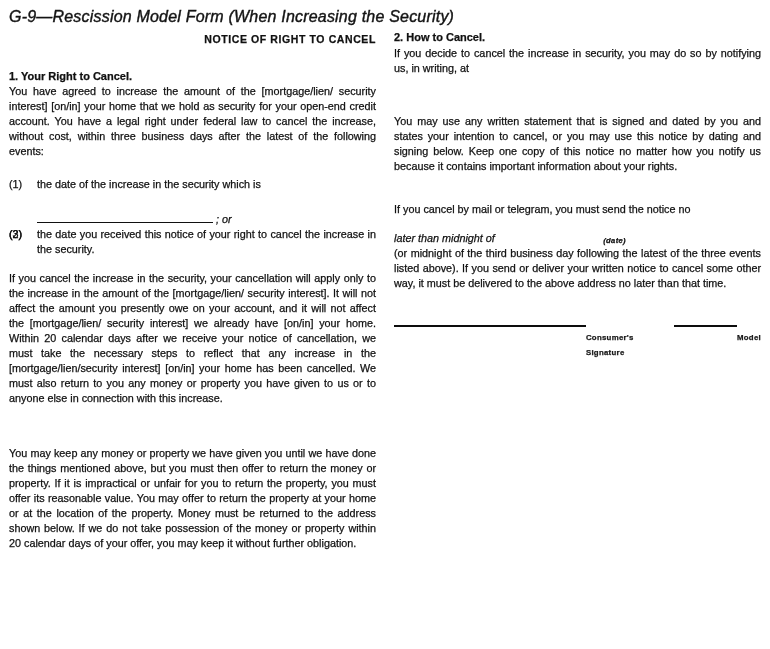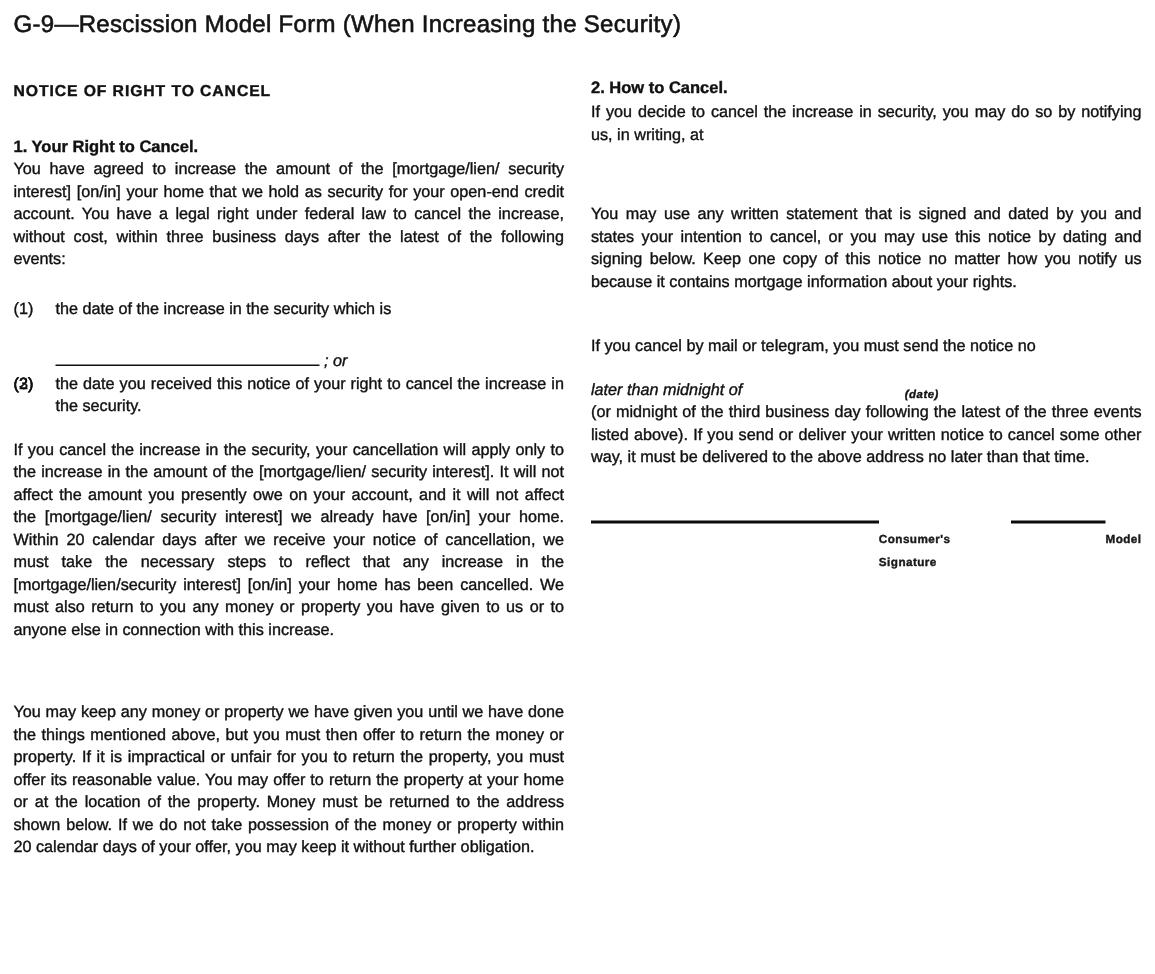--- a/index.html
+++ b/index.html
@@ -14,21 +14,22 @@
   .page {
     width: 770px; height: 649px;
     padding: 6px 9px 0 9px;
     -webkit-text-stroke: 0.25px #111;
   }
   .doc-title {
     font-size: 16px;
     font-weight: normal;
     letter-spacing: 0.2px;
     color: #141414;
-    margin: 2px 0 26px 0;
+    margin: 2px 0 4px 0;
+    font-style: italic;
     -webkit-text-stroke: 0.4px #141414;
   }
   .columns {
     display: flex;
     gap: 18px;
   }
   .col {
     width: 367px;
     flex: 0 0 367px;
     font-size: 10.8px;
@@ -36,20 +37,21 @@
   }
   .para {
     text-align: justify;
     margin: 0;
   }
   .caps-heading {
     font-size: 10.5px;
     font-weight: bold;
     letter-spacing: 0.6px;
     margin: 2px 0 0 0;
+    text-align: right;
   }
   .sec-heading {
     font-size: 11px;
     font-weight: bold;
     margin: 0;
   }
   .left .sec-heading { margin-top: 22px; }
   .list-item {
     position: relative;
     padding-left: 28px;
@@ -162,21 +164,21 @@
       <p class="para left-para2">If you cancel the increase in the security, your cancellation will apply only to the increase in the amount of the [mortgage/lien/ security interest]. It will not affect the amount you presently owe on your account, and it will not affect the [mortgage/lien/ security interest] we already have [on/in] your home. Within 20 calendar days after we receive your notice of cancellation, we must take the necessary steps to reflect that any increase in the [mortgage/lien/security interest] [on/in] your home has been cancelled. We must also return to you any money or property you have given to us or to anyone else in connection with this increase.</p>
 
       <p class="para left-para3">You may keep any money or property we have given you until we have done the things mentioned above, but you must then offer to return the money or property. If it is impractical or unfair for you to return the property, you must offer its reasonable value. You may offer to return the property at your home or at the location of the property. Money must be returned to the address shown below. If we do not take possession of the money or property within 20 calendar days of your offer, you may keep it without further obligation.</p>
     </div>
 
     <div class="col right">
       <p class="sec-heading">2. How to Cancel.</p>
       <p class="para right-para1">If you decide to cancel the increase in security, you may do so by notifying us, in writing, at</p>
 
 
-      <p class="para right-para2">You may use any written statement that is signed and dated by you and states your intention to cancel, or you may use this notice by dating and signing below. Keep one copy of this notice no matter how you notify us because it contains mortgage information about your rights.</p>
+      <p class="para right-para2">You may use any written statement that is signed and dated by you and states your intention to cancel, or you may use this notice by dating and signing below. Keep one copy of this notice no matter how you notify us because it contains important information about your rights.</p>
 
       <p class="para right-para3a">If you cancel by mail or telegram, you must send the notice no</p>
 
       <div class="midnight-row">
         <span>later than midnight of</span>
         <span class="date-caption">(date)</span>
       </div>
 
       <p class="para">(or midnight of the third business day following the latest of the three events listed above). If you send or deliver your written notice to cancel some other way, it must be delivered to the above address no later than that time.</p>
 

